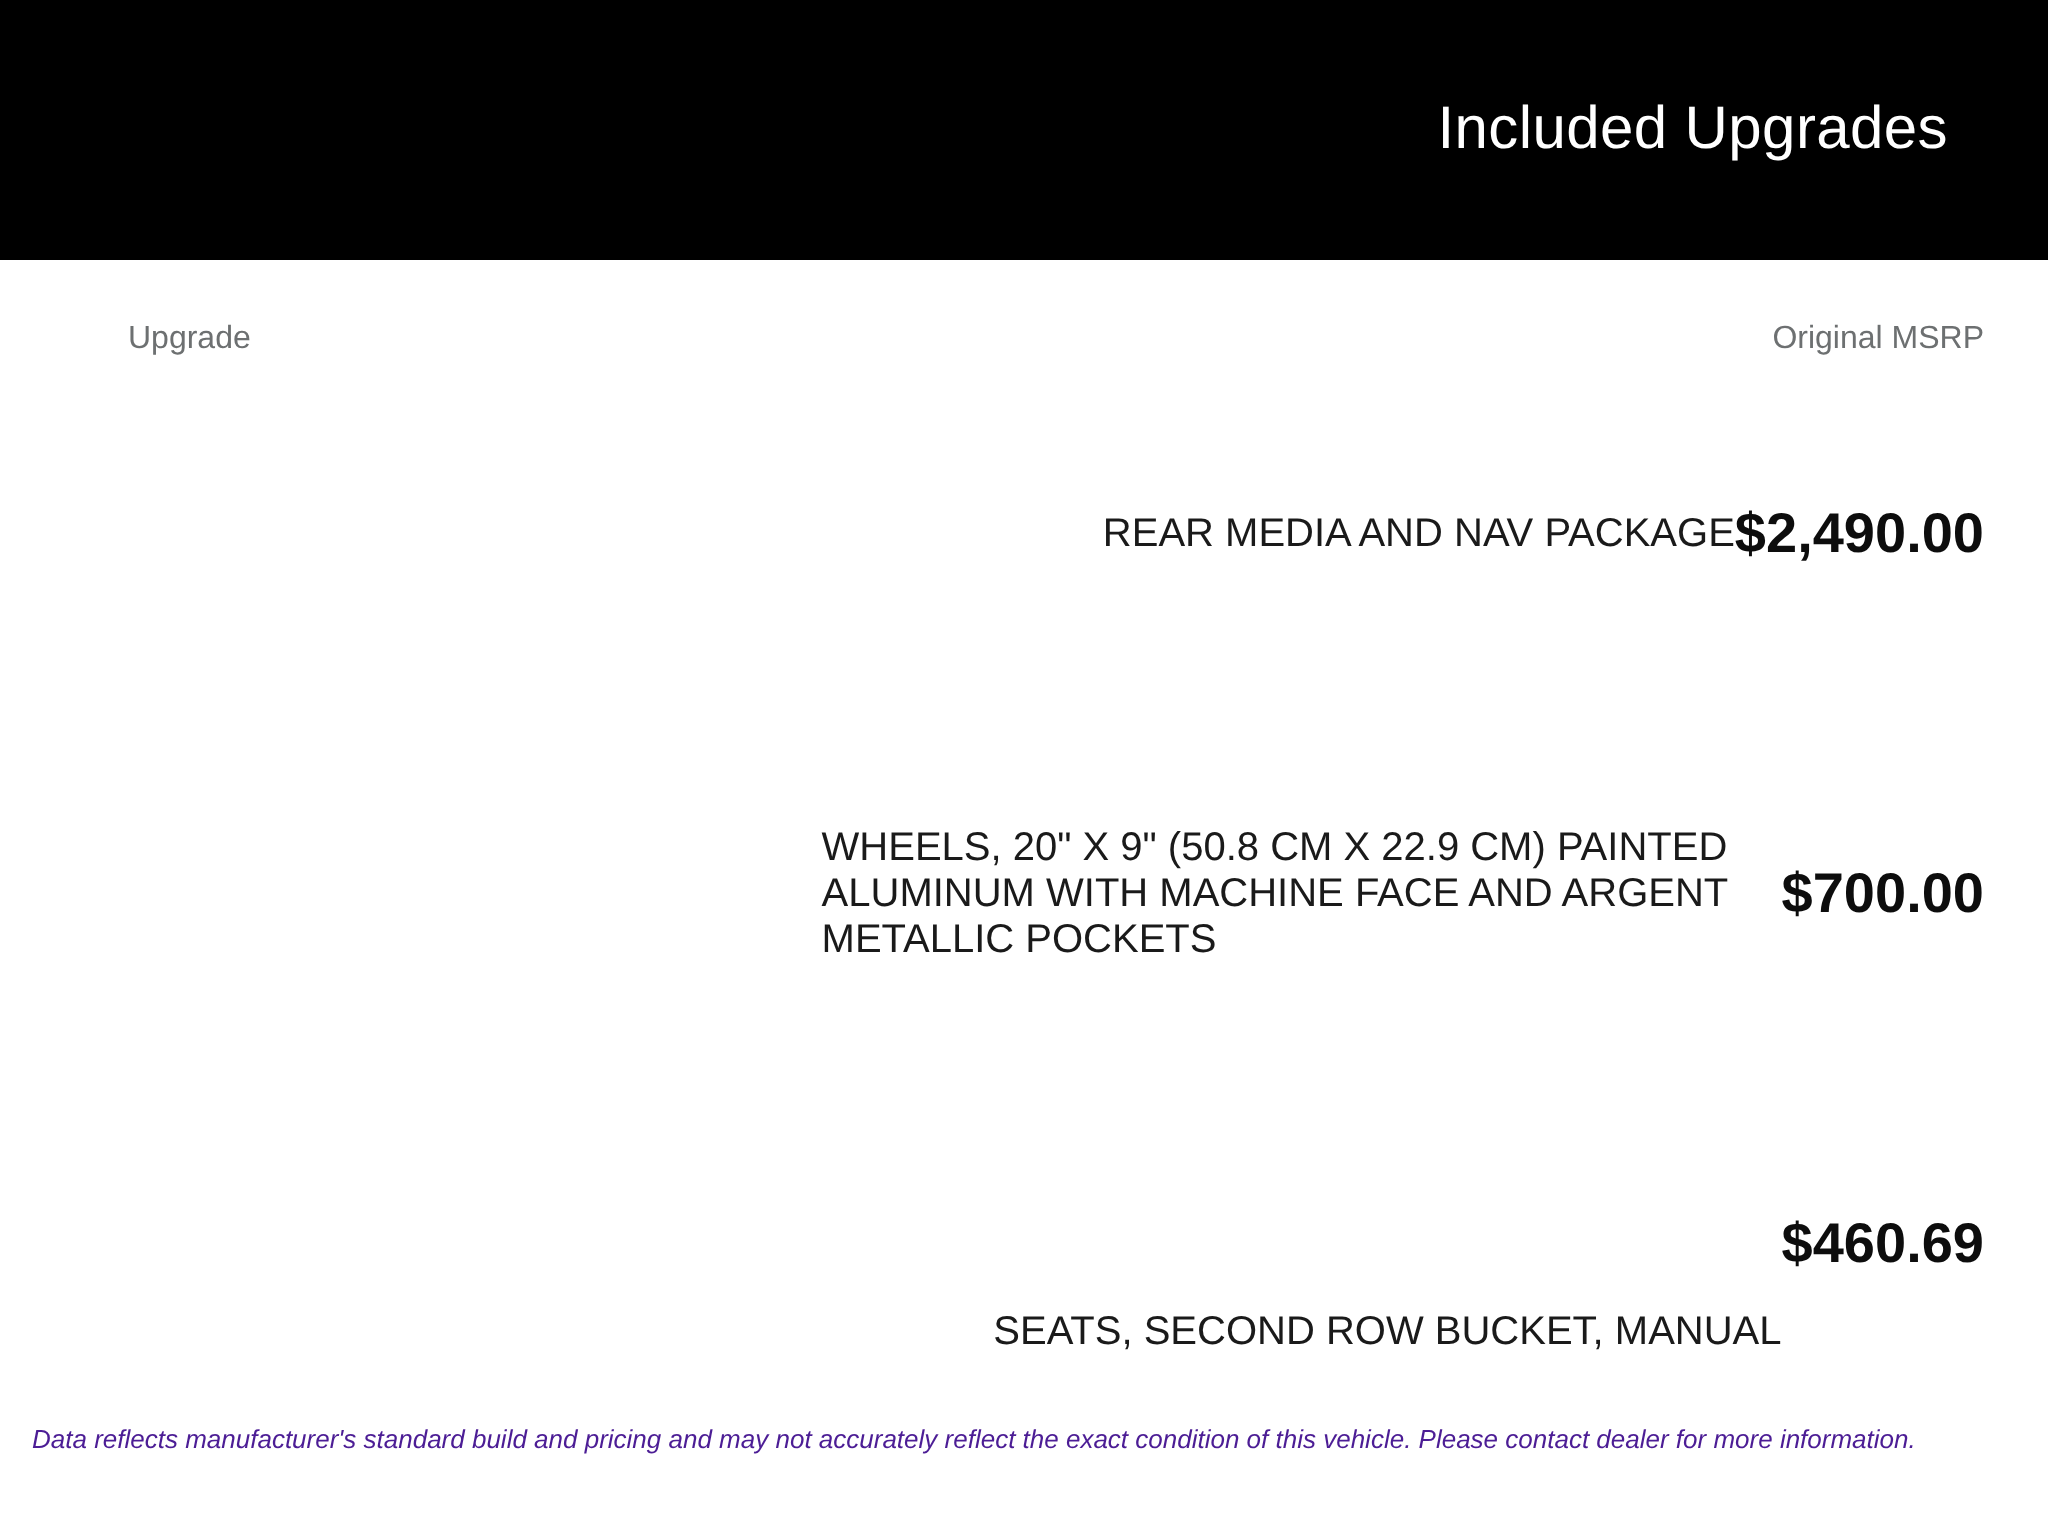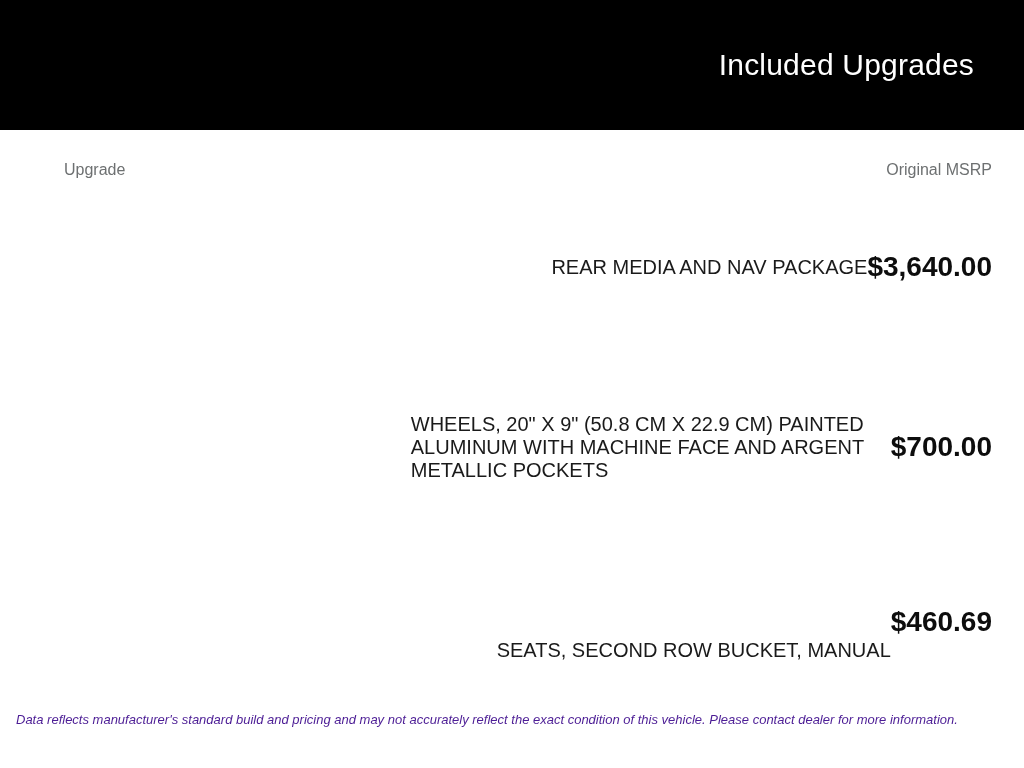--- a/index.html
+++ b/index.html
@@ -50,21 +50,21 @@
   }
   .row .price {
     font-size: 28px;
     font-weight: 700;
     color: #0d0d0d;
     white-space: nowrap;
   }
   .row-1 { height: 176px; }
   .row-2 { height: 184px; }
   .row-3 { height: 166px; }
-  .row-3 .name { position: relative; top: 9px; margin-top: 38px; }
+  .row-3 .name { position: relative; top: 25px; margin-top: 38px; }
   .disclaimer {
     margin: 7px 32px 0 16px;
     font-size: 13px;
     font-style: italic;
     color: #4c1d95;
     white-space: nowrap;
   }
 </style>
 </head>
 <body>
@@ -77,21 +77,21 @@
 
   <main>
 
     <div class="thead">
       <span class="col-label">Upgrade</span>
       <span class="col-label">Original MSRP</span>
     </div>
 
     <div class="row row-1">
       <span class="name">REAR MEDIA AND NAV PACKAGE</span>
-      <span class="price">$3,640.00</span>
+      <span class="price">$2,490.00</span>
     </div>
 
     <div class="row row-2">
       <span class="name">WHEELS, 20" X 9" (50.8 CM X 22.9 CM) PAINTED ALUMINUM WITH MACHINE FACE AND ARGENT METALLIC POCKETS</span>
       <span class="price">$700.00</span>
     </div>
 
     <div class="row row-3">
       <span class="name">SEATS, SECOND ROW BUCKET, MANUAL</span>
       <span class="price">$460.69</span>

